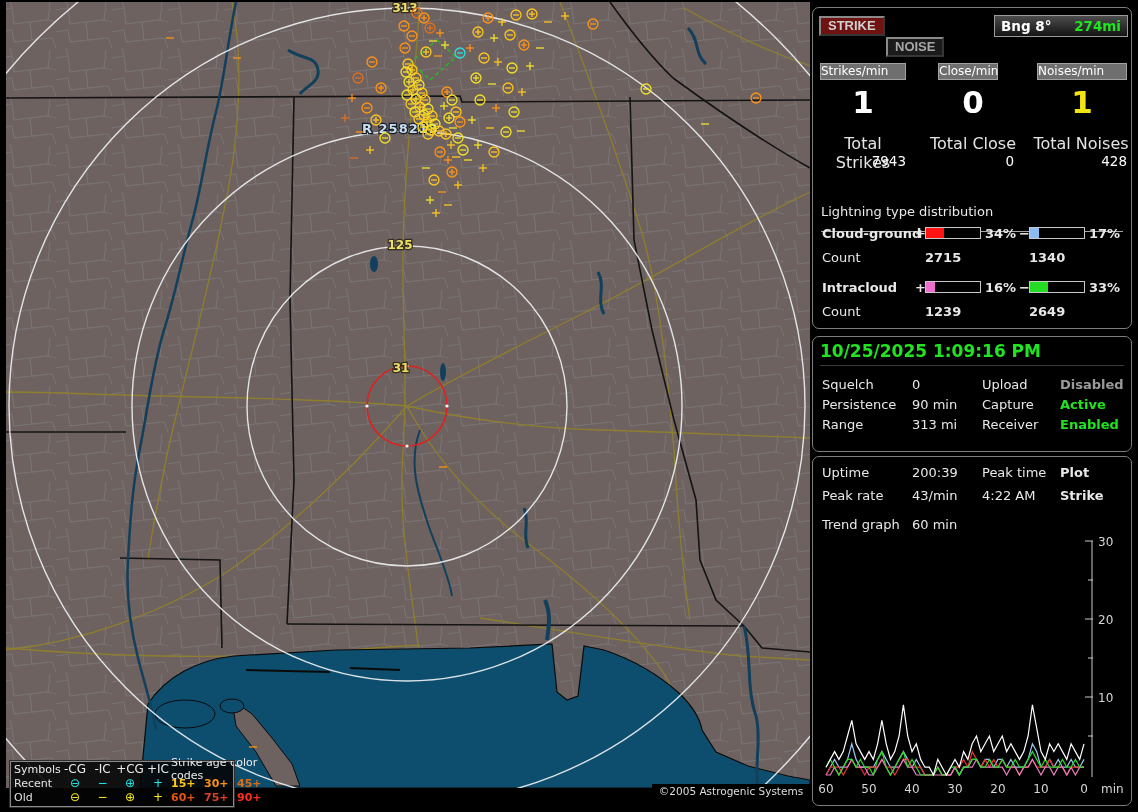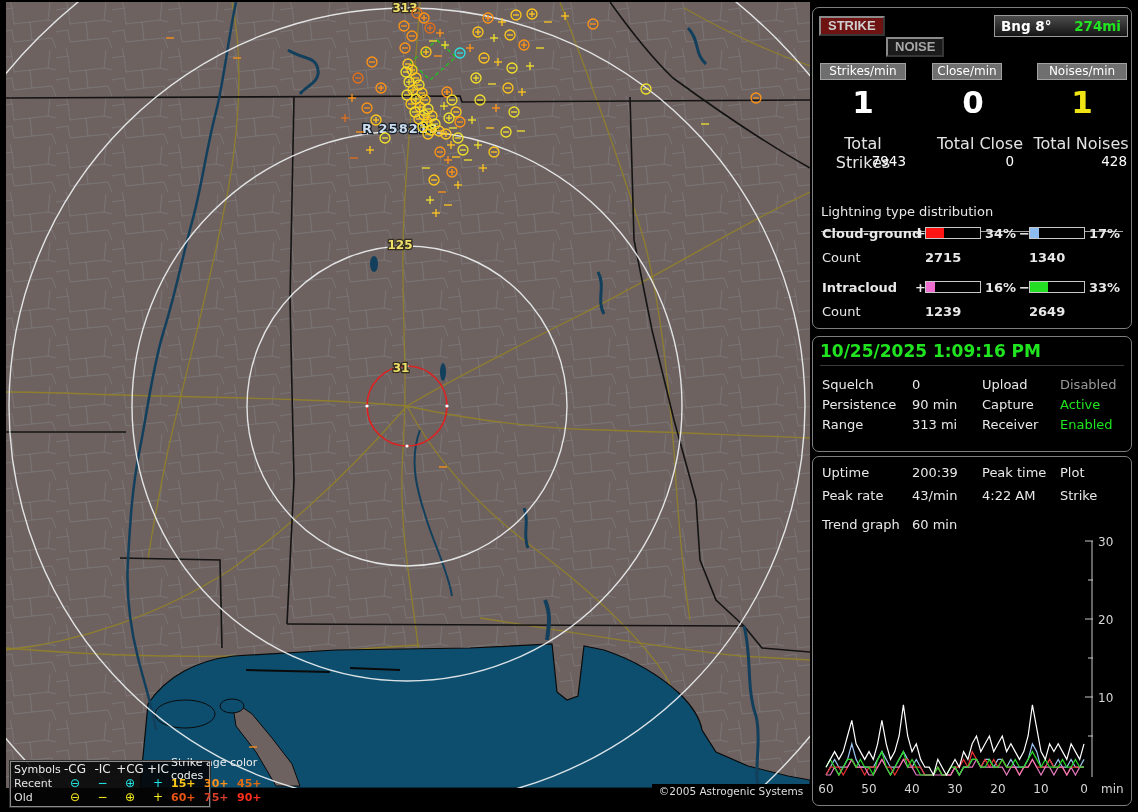--- a/index.html
+++ b/index.html
@@ -4,21 +4,21 @@
 <style>
   * { margin:0; padding:0; box-sizing:border-box; }
   html,body { background:#000; }
   body { font-family:"DejaVu Sans","Liberation Sans",sans-serif; }
   #page { position:relative; width:1138px; height:812px; background:#000; overflow:hidden; }
 
   
   #map { position:absolute; left:6px; top:2px; width:804px; height:786px; background:#6e6260; }
   #map svg { display:block; }
 
-  #map-legend { position:absolute; left:10px; top:761px; width:200px; height:46px;
+  #map-legend { position:absolute; left:10px; top:761px; width:224px; height:46px;
     background:rgba(4,4,6,.88); border:1px solid #8a8a8a; outline:1px solid #2c2c2c;
     display:grid; grid-template-columns:46px 30px 25px 30px 26px 33px 33px 34px;
     grid-auto-rows:14px; align-items:center; font-size:11px; color:#e2e2e2; padding-left:3px; }
   #map-legend .hd { color:#ececec; }
   #map-legend .sym { text-align:center; font-size:12px; line-height:12px; }
   #map-legend .age { font-weight:bold; }
   #map-legend .t5 { grid-column:6 / span 3; }
 
   #copyright { position:absolute; left:652px; top:784px; width:158px; height:16px;
     background:#000; color:#dedede; font-size:10.5px; line-height:15px; text-align:center; }
@@ -34,41 +34,41 @@
     line-height:16px; border:2px outset #8a8a8a; color:#cfcfcf; }
   #btn-strike { left:6px; background:#6e1212; }
   #btn-noise  { left:73px; background:#1b1b1b; color:#a8a8a8;margin-top:21px; }
   #bng-box { position:absolute; left:181px; top:7px; width:134px; height:22px;
     background:linear-gradient(#4c4c4c,#141414); border:1px solid #9a9a9a;
     display:flex; justify-content:space-between; align-items:center; padding:8px 6px; }
   #bng-box .b { font-weight:bold; font-size:13.5px; color:#fff; }
   #bng-box .d { font-weight:bold; font-size:13.5px; }
 
   .chip { position:absolute; top:55px; height:17px; background:#6f6f6f; border:1px solid #a2a2a2;
-    color:#fff; font-size:12px; text-align:center; line-height:15px; }
+    color:#fff; font-size:12px; text-align:left; line-height:15px; }
   .bignum { position:absolute; top:76px; font-size:31px; font-weight:bold; text-align:center; color:#fff; }
   .tot-lab { position:absolute; top:126px; font-size:16px; text-align:center; color:#e4e4e4; }
   .tot-val { position:absolute; top:145px; font-size:13.5px; text-align:right; color:#fff; }
 
   #dist-title { position:absolute; left:8px; top:196px; width:302px; padding-bottom:12px;
     border-bottom:1px solid #a8a8a8; color:#e8e8e8; }
   .drow { position:absolute; left:0; width:100%; height:15px; }
   .drow .nm  { position:absolute; left:9px; font-weight:bold; }
   .drow .pm  { position:absolute; font-weight:bold; }
   .bar { position:absolute; width:56px; height:12px; top:1px; border:1px solid #c8c8c8; background:#000; }
   .bar > div { height:100%; }
   .pct { position:absolute; font-weight:bold; }
   .crow { position:absolute; left:0; width:100%; height:15px; }
   .crow .cl { position:absolute; left:9px; }
   .crow .cv { position:absolute; font-weight:bold; }
 
   #datetime { position:absolute; left:7px; top:4px; width:304px; font-size:17px; font-weight:bold;
     padding-bottom:4px; border-bottom:1px solid #3a3a3a; }
   .srow span { position:absolute; }
-  .c1 { left:9px; }  .c2 { left:99px; }  .c3 { left:169px; }  .c4 { left:247px; }
+  .c1 { left:9px; }  .c2 { left:99px; }  .c3 { left:169px; }  .c4 { left:247px;font-weight:bold; }
 
   #trend-svg { position:absolute; left:3px; top:80px; }
   .axis { stroke:#c8c8c8; stroke-width:1; }
   .ticklab { fill:#d6d6d6; font-size:12px; }
 
   text.ringlab { font-size:12px; font-weight:bold; fill:#efe069; stroke:#332d20; stroke-width:2.5px; paint-order:stroke; }
   text.stormlab { font-size:13px; font-weight:bold; fill:#ccdcec; stroke:#141e28; stroke-width:2.5px; paint-order:stroke;
     letter-spacing:1px; }
 </style>
 </head>
@@ -630,29 +630,29 @@
 
   <div class="panel" id="panel-stats">
     <button class="tool-btn" id="btn-strike">STRIKE</button>
     <button class="tool-btn" id="btn-noise">NOISE</button>
     <div id="bng-box">
       <span class="b">Bng 8°</span>
       <span class="d" style="color: rgb(33, 228, 33);">274mi</span>
     </div>
 
     <div class="chip" style="left:7px;width:86px;">Strikes/min</div>
-    <div class="chip" style="left:119px;width:70px;">Close/min</div>
+    <div class="chip" style="left:125px;width:60px;">Close/min</div>
     <div class="chip" style="left:224px;width:90px;">Noises/min</div>
 
     <div class="bignum" style="left:7px;width:86px;">1</div>
     <div class="bignum" style="left:119px;width:82px;">0</div>
     <div class="bignum" style="left: 224px; width: 90px; color: rgb(240, 228, 20);">1</div>
 
     <div class="tot-lab" style="left:2px;width:96px;">Total Strikes</div>
-    <div class="tot-lab" style="left:121px;width:92px;">Total Close</div>
+    <div class="tot-lab" style="left:114px;width:92px;">Total Close</div>
     <div class="tot-lab" style="left:220px;width:96px;">Total Noises</div>
 
     <div class="tot-val" style="left:7px;width:86px;">7943</div>
     <div class="tot-val" style="left:119px;width:82px;">0</div>
     <div class="tot-val" style="left:224px;width:90px;">428</div>
 
     <div id="dist-title">Lightning type distribution</div>
 
     <div class="drow" style="top:218px;">
       <span class="nm">Cloud-ground</span>

